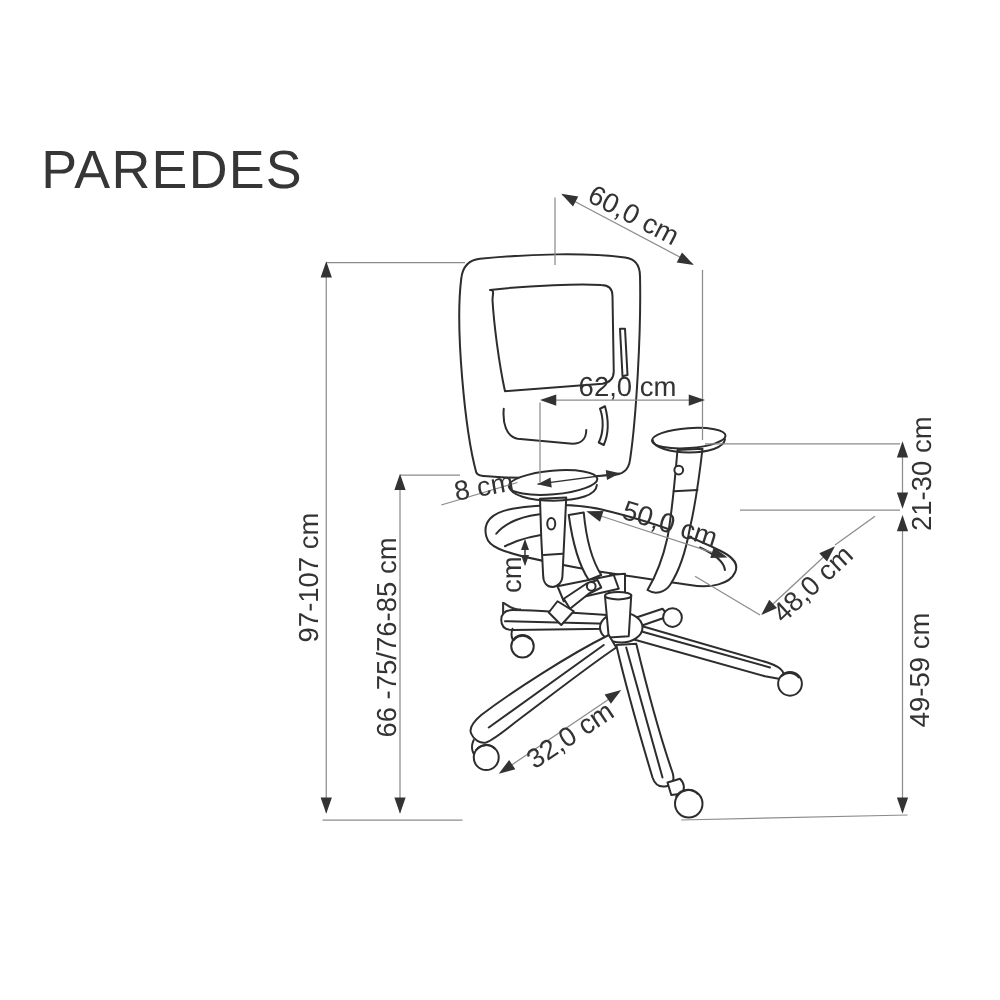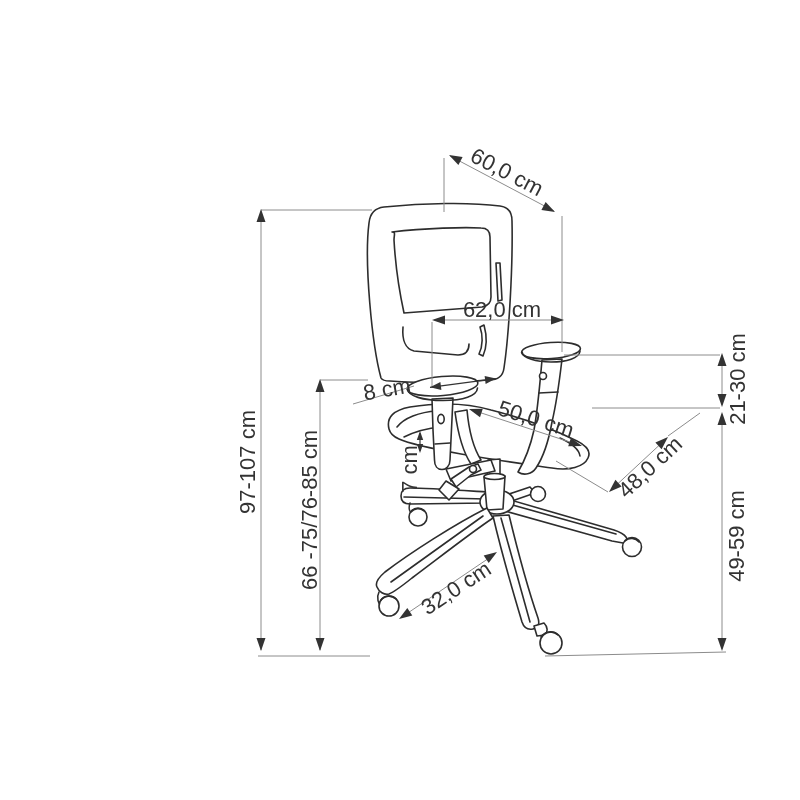--- a/index.html
+++ b/index.html
@@ -13,20 +13,21 @@
   .chair .solid{fill:#ffffff;}
   .dim{stroke:#8c8c8c;stroke-width:1;fill:none;}
   .dimdark{stroke:#333;stroke-width:1.2;fill:none;}
   .arrow{fill:#333;stroke:none;}
 </style>
 </head>
 <body>
 
 <div class="canvas">
 
+  <div class="title">PAREDES</div>
 
   <svg width="800" height="800" viewBox="0 0 800 800">
 
     <g class="chair">
 
       <g>
         <path class="solid" d="M 381,378 C 372,345 364,262 369,223 C 370,213 375,208 384,207
                  C 424,203 470,202 500,206 C 508,207 512,212 512,221
                  C 513,265 509,335 504,368 C 503,376 498,380 489,380
                  C 452,383 410,383 390,381 C 385,381 382,380 381,378 Z"></path>

